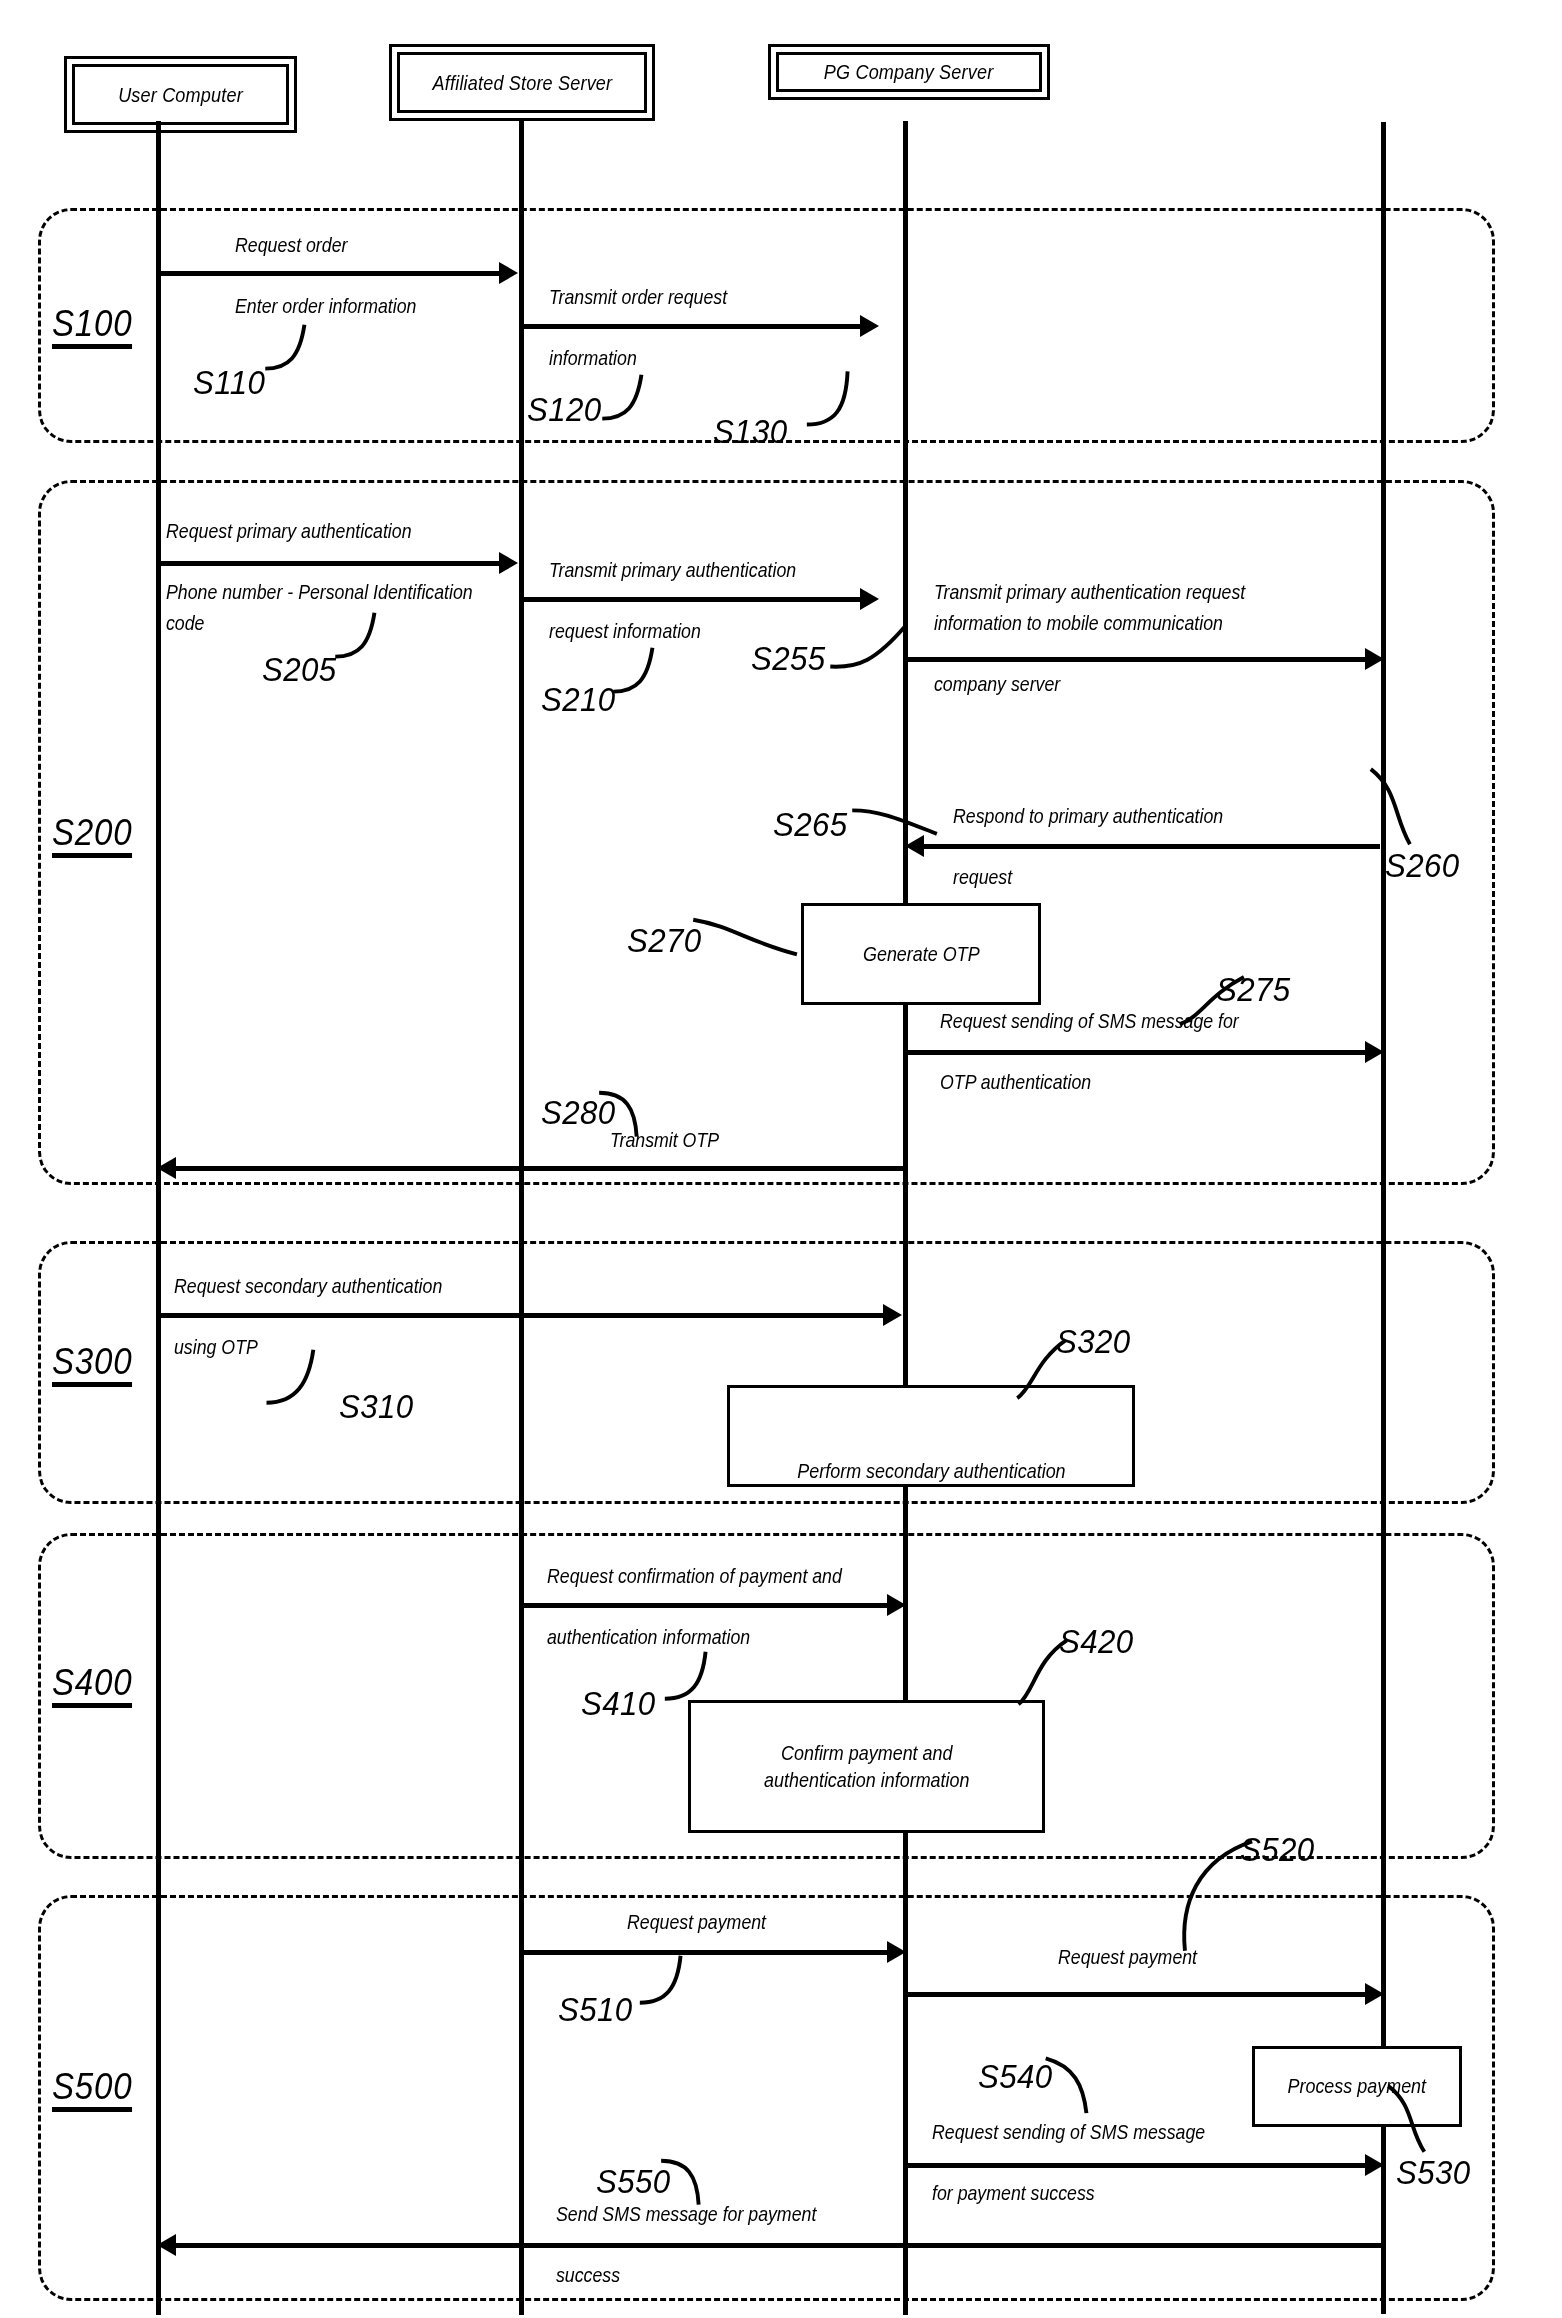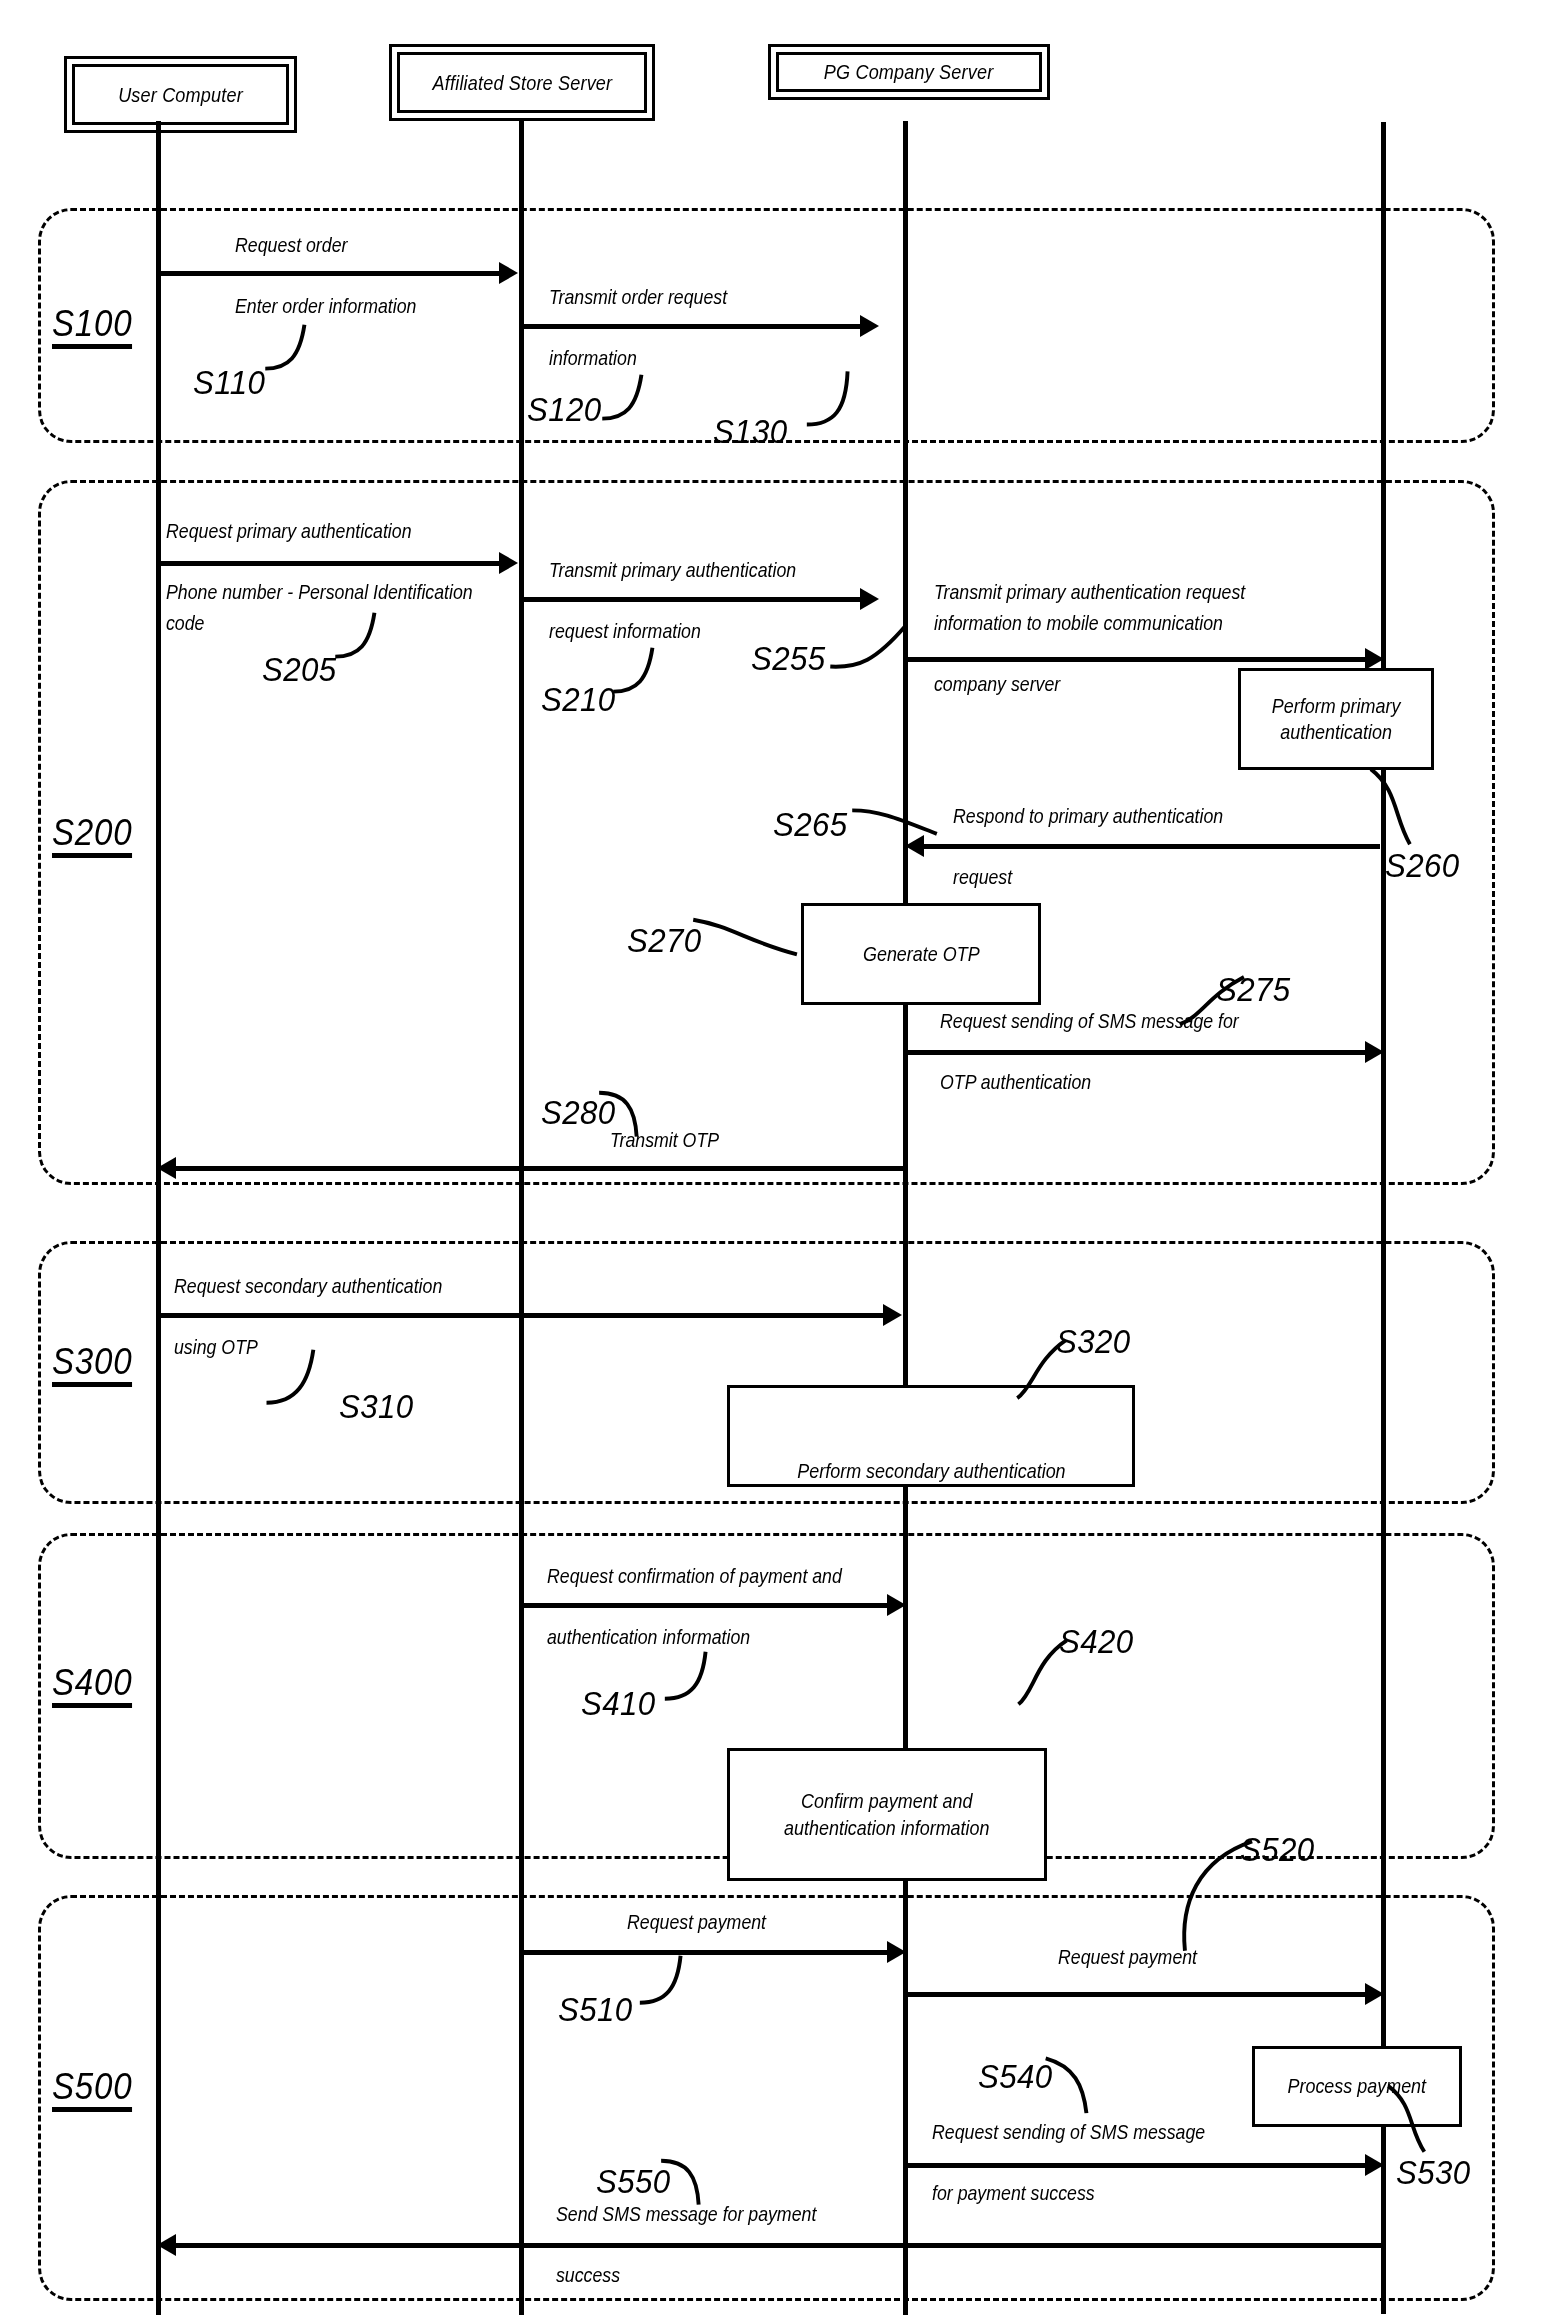--- a/index.html
+++ b/index.html
@@ -137,24 +137,20 @@
   <div class="arrow right" style="left:905px;top:657px;width:462px;"></div>
   <div class="msg" style="left:934px;top:577px;width:549px;">Transmit primary authentication request
 information to mobile communication
 
 company server</div>
   <svg class="leader" style="left:824px;top:621px;width:102px;height:55px;" viewBox="0 0 130 70">
     <path d="M8 58 C 44 60, 66 50, 104 6"></path>
   </svg>
   <div class="scode" style="left:751px;top:641px;">S255</div>
 
-  <div class="pbox" style="left:1238px;top:668px;width:196px;height:102px;">
-    <span>Perform primary
-authentication</span>
-  </div>
   <svg class="leader" style="left:1363px;top:766px;width:86px;height:86px;" viewBox="0 0 110 110">
     <path d="M10 4 C 44 30, 40 66, 60 100"></path>
   </svg>
   <div class="scode" style="left:1385px;top:848px;">S260</div>
 
   <div class="arrow left" style="left:922px;top:844px;width:458px;"></div>
   <div class="msg" style="left:953px;top:801px;width:517px;">Respond to primary authentication
 
 request</div>
   <svg class="leader" style="left:849px;top:801px;width:102px;height:47px;" viewBox="0 0 130 60">
@@ -205,21 +201,21 @@
 
   <div class="arrow right" style="left:521px;top:1603px;width:368px;"></div>
   <div class="msg" style="left:547px;top:1561px;width:423px;">Request confirmation of payment and
 
 authentication information</div>
   <svg class="leader" style="left:657px;top:1647px;width:94px;height:58px;" viewBox="0 0 120 74">
     <path d="M10 66 C 44 66, 58 46, 62 6"></path>
   </svg>
   <div class="scode" style="left:581px;top:1686px;">S410</div>
 
-  <div class="pbox" style="left:727px;top:1700px;width:320px;height:133px;margin-top:48px;">
+  <div class="pbox" style="left:688px;top:1700px;width:357px;height:133px;">
     <span>Confirm payment and
 authentication information</span>
   </div>
   <svg class="leader" style="left:1012px;top:1631px;width:94px;height:78px;" viewBox="0 0 120 100">
     <path d="M8 94 C 28 78, 30 38, 70 12"></path>
   </svg>
   <div class="scode" style="left:1059px;top:1624px;">S420</div>
 
   <div class="arrow right" style="left:521px;top:1950px;width:368px;"></div>
   <div class="msg" style="left:627px;top:1907px;width:235px;">Request payment</div>

